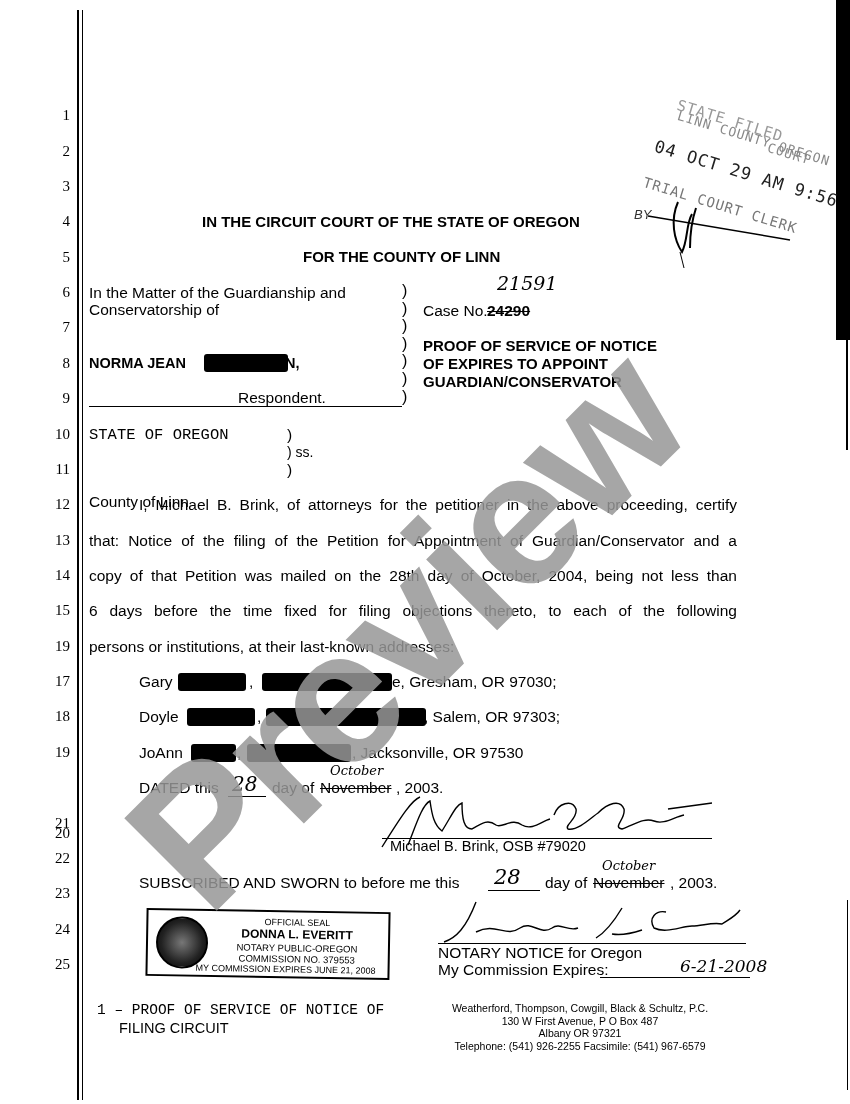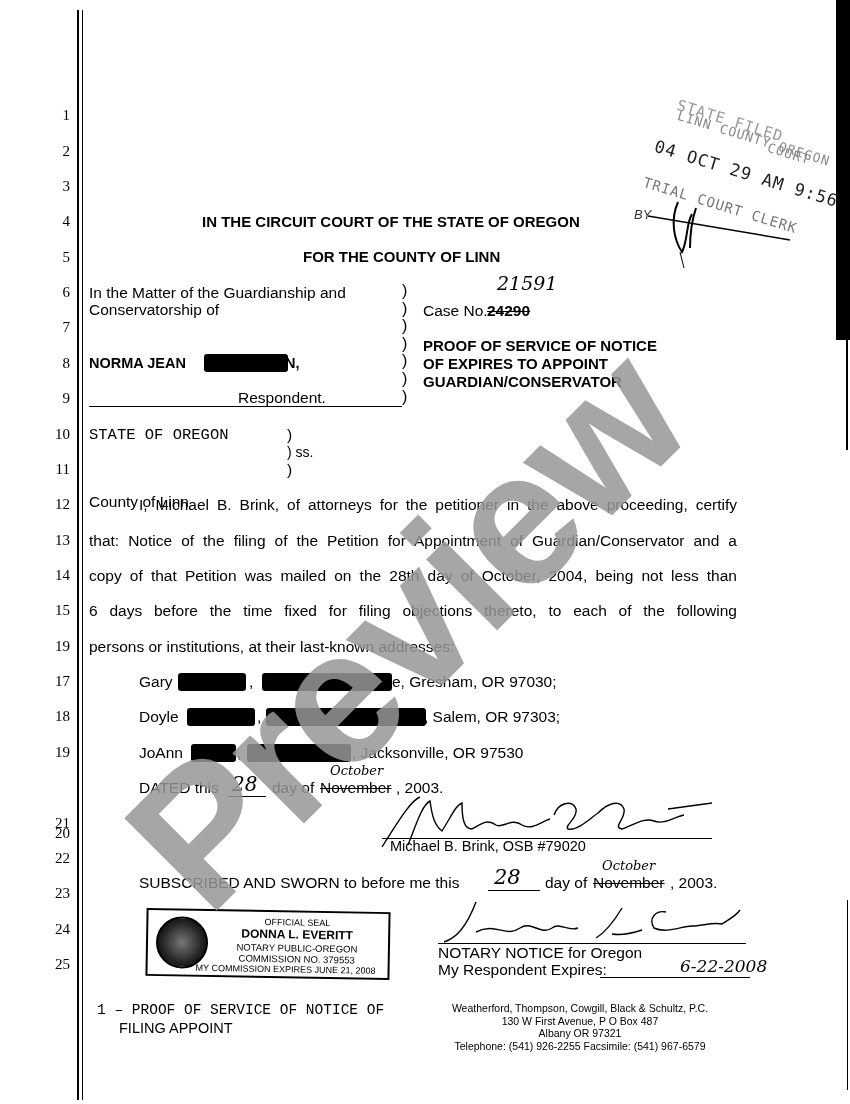--- a/index.html
+++ b/index.html
@@ -198,28 +198,28 @@
   <div class="seal-text" style="top:41px;">COMMISSION NO. 379553</div>
   <div class="seal-text" style="top:52px; left:40px; font-size:9px;">MY COMMISSION EXPIRES JUNE 21, 2008</div>
 </div>
 
 <div>
   <svg class="abs" style="left:436px; top:898px;" width="320" height="48">
     <path d="M8 44 C 20 40, 30 30, 40 4 M 40 34 C 60 24, 70 40, 84 30 C 96 22, 104 38, 116 30 C 124 24, 132 34, 142 30 M 160 40 C 170 34, 180 20, 186 10 M 176 36 C 188 38, 200 34, 206 32 M 230 14 C 220 12, 212 20, 218 30 C 230 36, 246 28, 256 28 C 266 28, 276 24, 286 26 C 292 22, 300 18, 304 12" fill="none" stroke="#000" stroke-width="1.4"></path>
   </svg>
   <div class="sigline" style="left:438px; top:943px; width:308px;"></div>
   <div class="abs body-text" style="left:438px; top:944px;">NOTARY NOTICE for Oregon</div>
-  <div class="abs body-text" style="left:438px; top:961px;">My Respondent Expires:</div>
-  <div class="abs hand" style="left:680px; top:956px; font-size:17px;">6-22-2008</div>
+  <div class="abs body-text" style="left:438px; top:961px;">My Commission Expires:</div>
+  <div class="abs hand" style="left:680px; top:956px; font-size:17px;">6-21-2008</div>
   <div class="sigline" style="left:600px; top:977px; width:150px;"></div>
 </div>
 
 <div>
   <div class="abs body-text" style="left:97px; top:1002px; font-size:14.5px;font-family:Liberation Mono, monospace;">1 – PROOF OF SERVICE OF NOTICE OF</div>
-  <div class="abs body-text" style="left:119px; top:1020px; font-size:14.5px;">FILING APPOINT</div>
+  <div class="abs body-text" style="left:119px; top:1020px; font-size:14.5px;">FILING CIRCUIT</div>
 
   <div class="abs" style="left:430px; top:1002px; width:300px; text-align:center; font-size:10.5px; line-height:12.5px;">
     <div>Weatherford, Thompson, Cowgill, Black &amp; Schultz, P.C.</div>
     <div>130 W First Avenue, P O Box 487</div>
     <div>Albany OR 97321</div>
     <div>Telephone: (541) 926-2255  Facsimile: (541) 967-6579</div>
   </div>
 </div>
 
 <div class="watermark">Preview</div>

